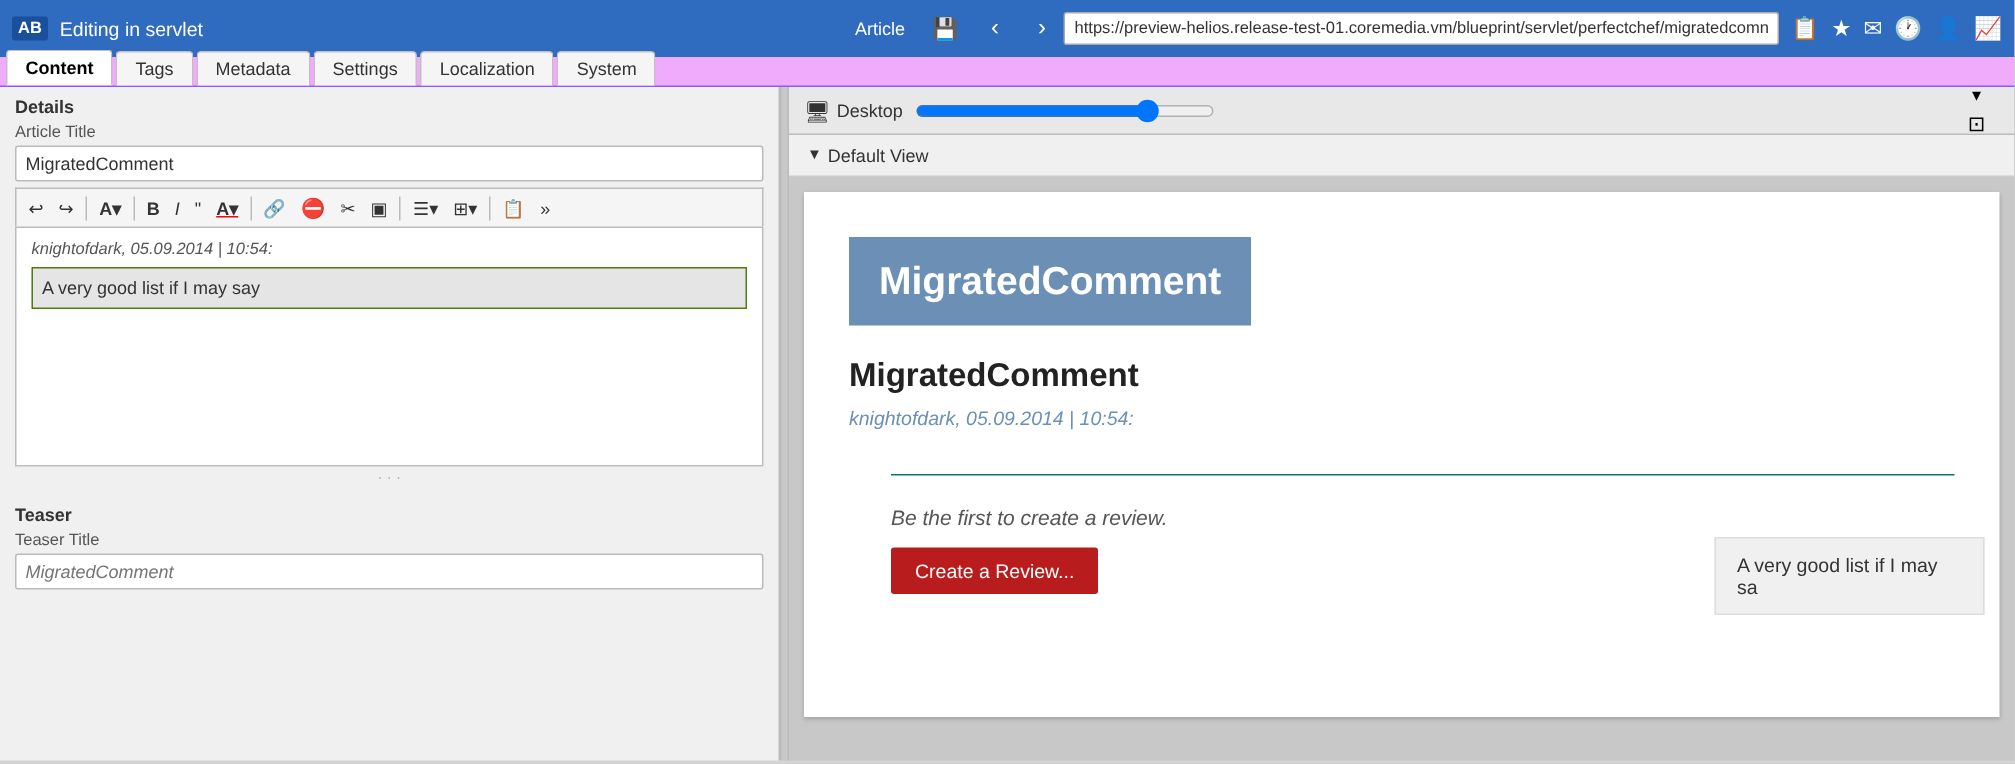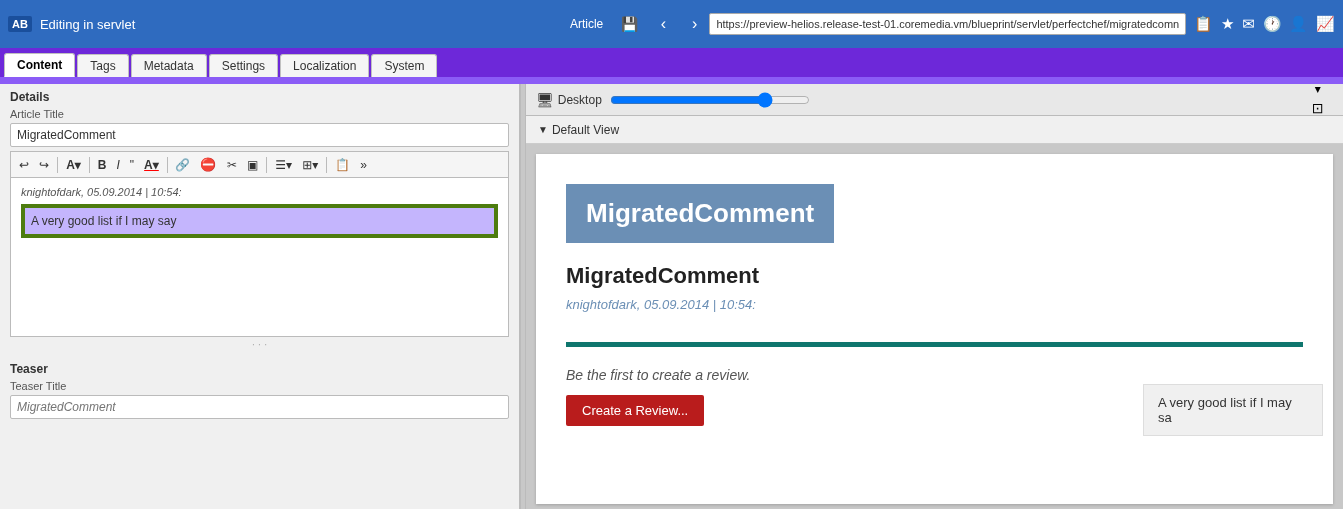--- a/index.html
+++ b/index.html
@@ -1,20 +1,20 @@
 <!DOCTYPE html>
 <html><head>
   <meta charset="utf-8">
   <style>
     * { box-sizing: border-box; margin: 0; padding: 0; }
     body { font-family: Arial, sans-serif; font-size: 12px; background: #d4d4d4; overflow: hidden; width: 1343px; height: 509px; }
 
     
     .top-bar {
-      height: 48px;
+      height: 38px;
       background: #2f6bbf;
       display: flex;
       align-items: center;
       padding: 0 8px;
       gap: 8px;
       color: white;
     }
     .top-bar-logo {
       background: #1a4f9c;
       color: white;
@@ -60,23 +60,23 @@
       display: flex;
       align-items: center;
       gap: 8px;
       color: white;
       font-size: 15px;
     }
     .top-bar-icon { cursor: pointer; }
 
     
     .tabs-bar {
-      height: 36px;
-      background: #6d28d9;
-      border-bottom: 7px solid #8b5cf6;
+      height: 20px;
+      background: #f0abfc;
+      border-bottom: 1px solid #8b5cf6;
       display: flex;
       align-items: flex-end;
       padding-left: 4px;
     }
     .tab {
       padding: 4px 12px;
       font-size: 12px;
       cursor: pointer;
       border: 1px solid #c0c0c0;
       border-bottom: none;
@@ -170,22 +170,22 @@
       padding: 4px;
     }
     .comment-author {
       font-style: italic;
       color: #555;
       font-size: 11px;
       padding: 4px 6px 2px;
     }
     .comment-text-box {
       margin: 4px 6px;
-      border: 4px solid #4d7c0f;
-      background: #c4b5fd;
+      border: 1px solid #4d7c0f;
+      background: #e5e5e5;
       padding: 6px;
       font-size: 12px;
       color: #333;
     }
     .resize-handle {
       text-align: center;
       color: #aaa;
       font-size: 10px;
       padding: 2px;
       cursor: ns-resize;
@@ -290,22 +290,23 @@
       padding: 10px 14px;
       font-size: 13px;
       color: #333;
       position: absolute;
       right: 10px;
       top: 230px;
       width: 180px;
     }
     .preview-review-section {
       margin-top: 30px;
-      border-top: 5px solid #0f766e;
+      border-top: 1px solid #0f766e;
       padding-top: 20px;
+      margin-left: 28px;
     }
     .preview-review-text {
       font-size: 14px;
       color: #555;
       font-style: italic;
       margin-bottom: 12px;
     }
     .preview-review-btn {
       background: #b91c1c;
       color: white;

